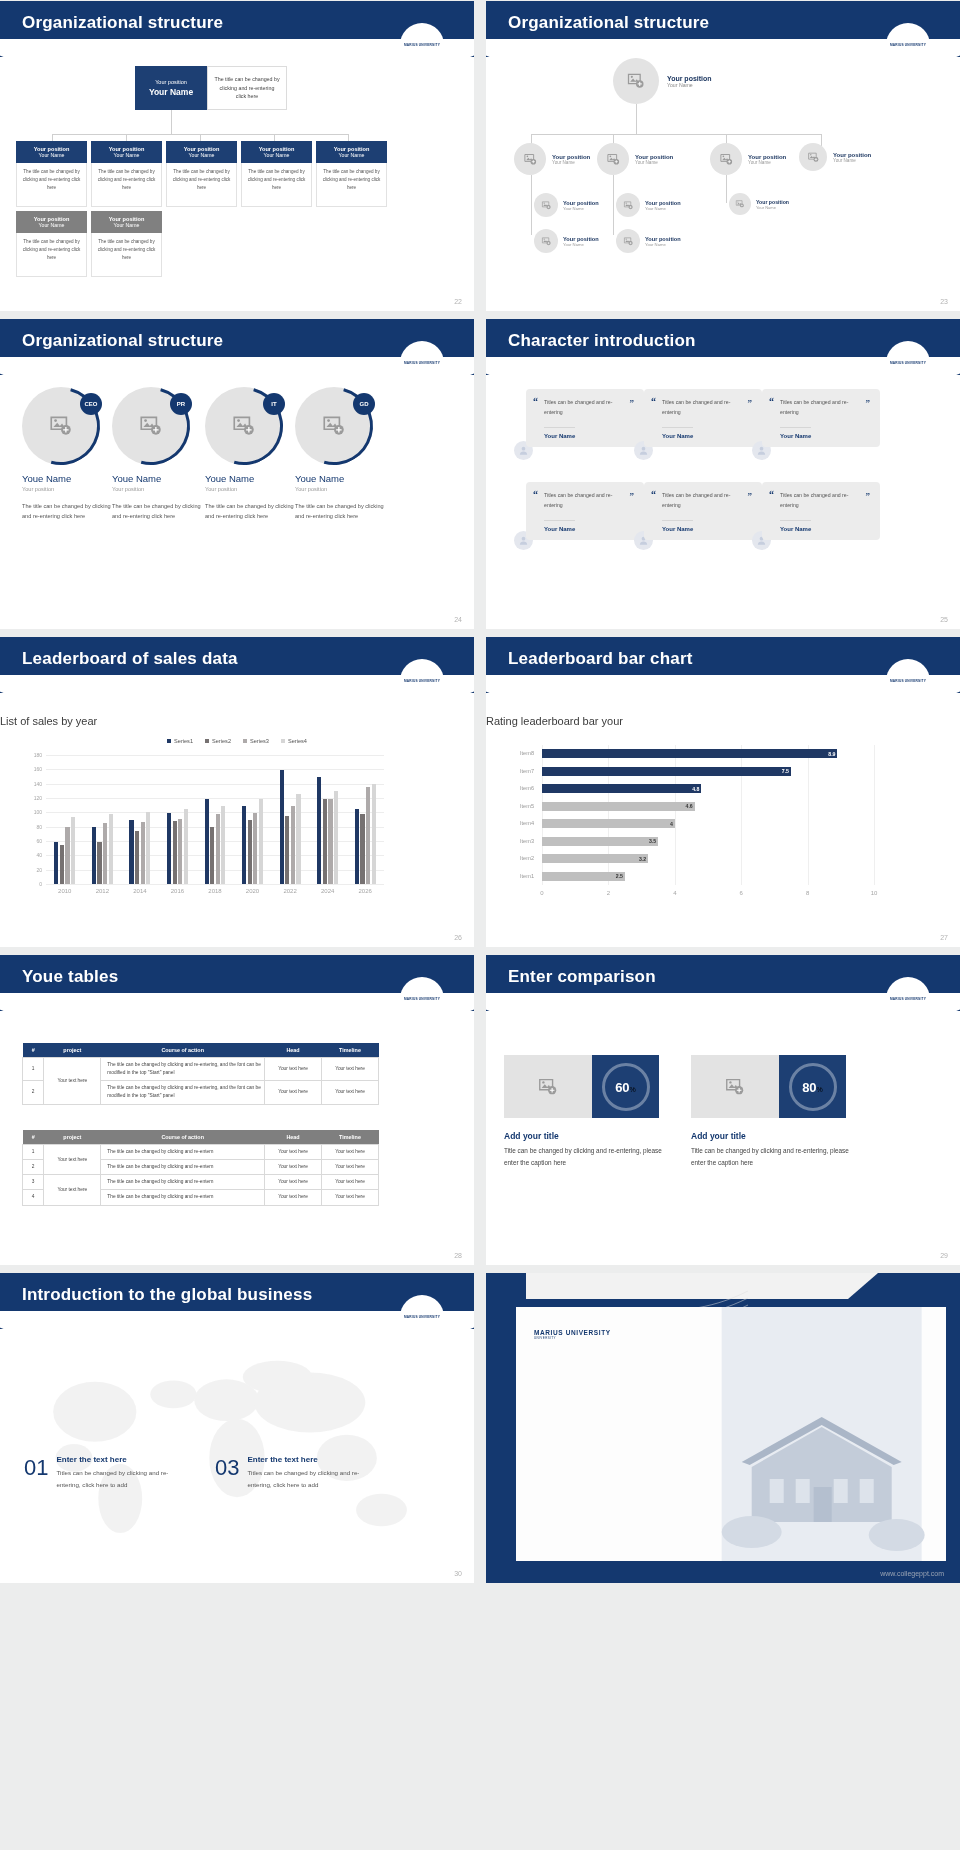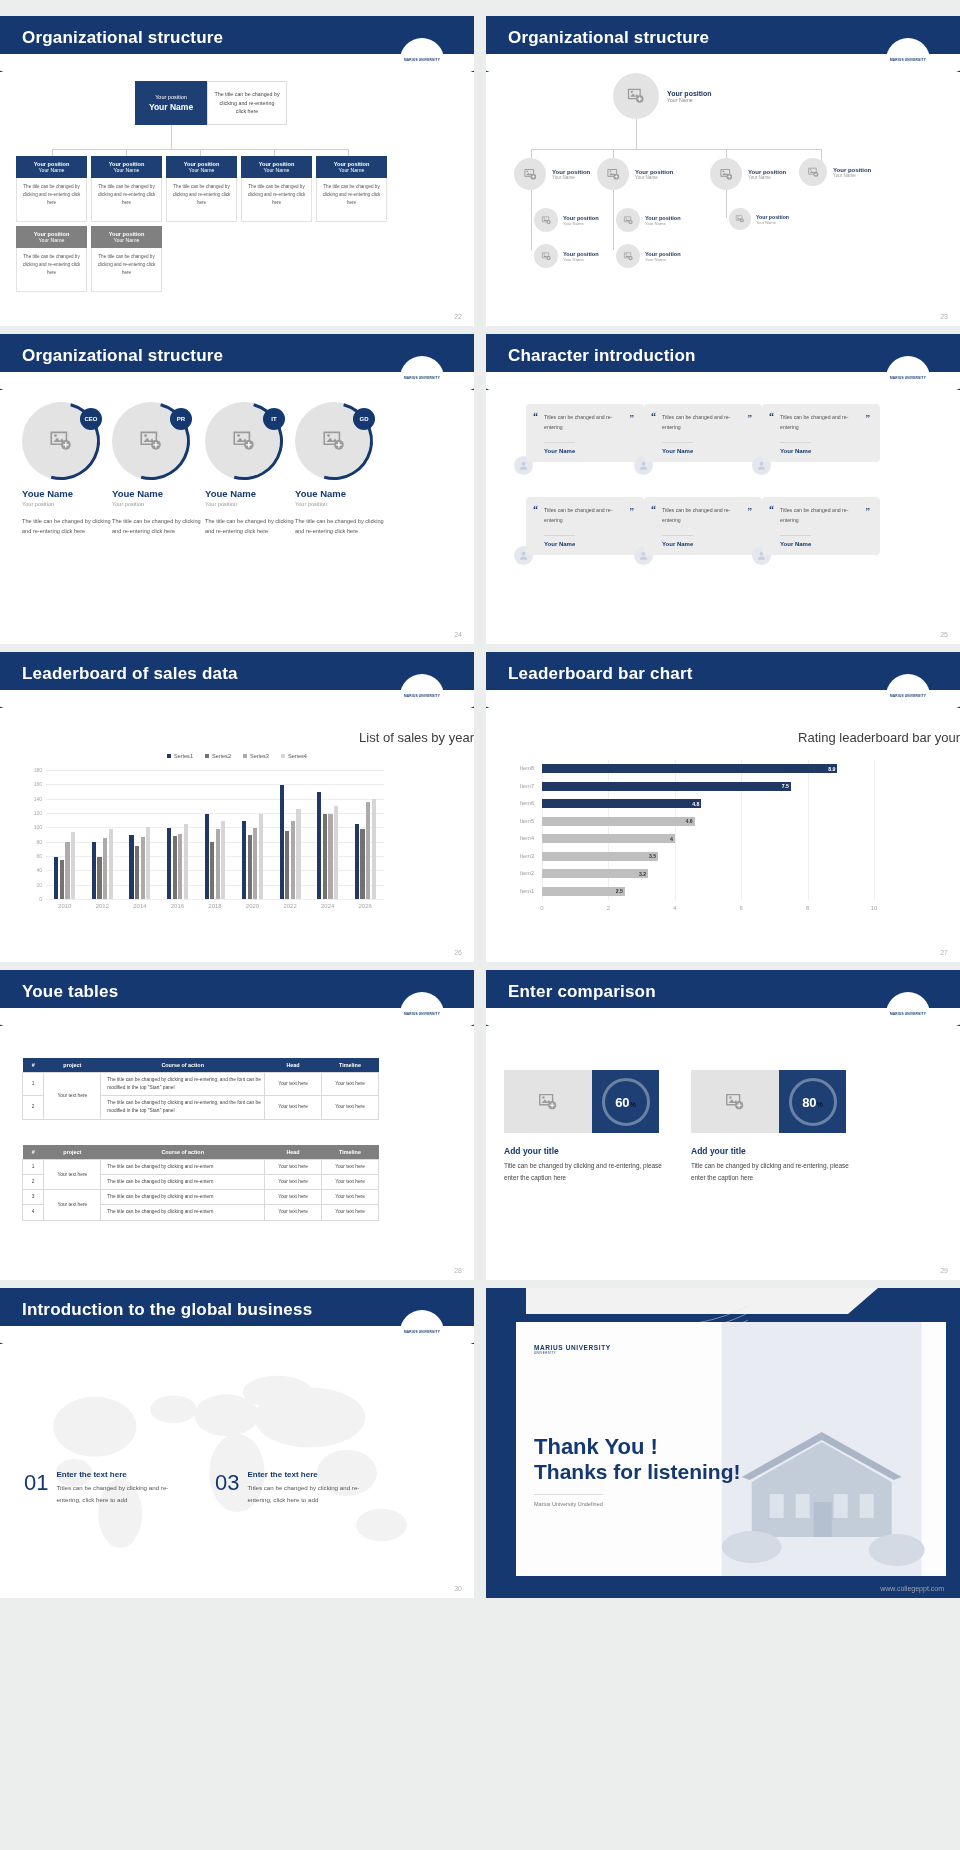--- a/index.html
+++ b/index.html
@@ -2,21 +2,21 @@
 <html><head>
 <meta charset="utf-8">
 <style>
   * { box-sizing: border-box; margin:0; padding:0; }
   body {
     width:960px; height:1850px;
     background:#eceded;
     font-family:"Liberation Sans", sans-serif;
     overflow:hidden;
   }
-  .grid { display:grid; grid-template-columns:1fr 1fr; grid-auto-rows:310px; gap:8px 12px; padding:16px 0; }
+  .grid { display:grid; grid-template-columns:1fr 1fr; grid-auto-rows:310px; gap:8px 12px; padding:1px 0; }
   .slide { position:relative; background:#fff; overflow:hidden; }
   
   .band { position:absolute; top:0; left:0; width:100%; height:56px; background:#14386f; }
   .band::after{ content:""; position:absolute; left:-4%; bottom:-26px; width:108%; height:44px;
     background:#fff; border-radius:50%/100% 100% 0 0; transform:rotate(180deg); }
   .band-wave{ position:absolute; left:-5%; top:38px; width:110%; height:34px; background:#fff;
      border-radius:50% 50% 0 0 / 100% 100% 0 0; }
   .stitle { position:absolute; left:22px; top:12px; color:#fff; font-size:17px; font-weight:bold;
      letter-spacing:.2px; z-index:4; }
   .logo { position:absolute; right:30px; top:22px; width:44px; height:44px; background:#fff;
@@ -51,35 +51,35 @@
 
   
   .s24 .person{ position:absolute; width:95px; text-align:left; }
   .circwrap{ position:relative; width:78px; height:78px; }
   .circwrap .ring{ position:absolute; inset:0; border-radius:50%;
       border:3px solid transparent; border-right-color:#14386f; border-bottom-color:#14386f;
       transform:rotate(-30deg); }
   .badge{ position:absolute; right:-2px; top:6px; width:22px; height:22px; border-radius:50%;
      background:#14386f; color:#fff; font-size:6px; font-weight:bold; display:flex;
      align-items:center; justify-content:center; }
-  .p-name{ font-size:9.5px; font-weight:bold; color:#14386f; margin-top:8px; }
+  .p-name{ font-size:9.5px; font-weight:normal; color:#14386f; margin-top:8px; }
   .p-pos{ font-size:5.6px; color:#999; margin-top:2px; }
   .p-desc{ font-size:5.6px; color:#555; line-height:1.85; margin-top:9px; }
 
   
   .qcard{ position:absolute; background:#ececec; border-radius:4px; width:118px; height:58px; padding:9px 10px 0 18px; }
   .qmark{ position:absolute; left:7px; top:7px; color:#14386f; font-size:10px; font-weight:bold; font-family:"Liberation Serif", serif;}
   .qmark2{ float:right; color:#14386f; font-size:9px; font-weight:bold; font-family:"Liberation Serif", serif;}
   .qtext{ font-size:5.2px; color:#555; line-height:1.9; }
   .qname{ font-size:6px; font-weight:bold; color:#14386f; margin-top:9px; border-top:1px solid #d6d6d6; padding-top:5px; display:inline-block;}
   .qav{ position:absolute; width:19px; height:19px; border-radius:50%; background:#e4e7ee;
      display:flex; align-items:center; justify-content:center; }
 
   
-  .chart-title{ position:absolute; width:100%; text-align:right; font-size:13px; color:#3b3b3b; }
+  .chart-title{ position:absolute; width:100%; text-align:left; font-size:11px; color:#3b3b3b; }
   .legend{ position:absolute; width:100%; display:flex; justify-content:center; gap:12px; font-size:5.6px; color:#555; }
   .lg{ display:flex; align-items:center; gap:3px; }
   .lgsw{ width:4px; height:4px; display:inline-block; }
   .ytick{ position:absolute; font-size:5px; color:#a6a6a6; text-align:right; width:18px; }
   .gline{ position:absolute; height:1px; background:#ededed; }
   .bar{ position:absolute; bottom:0; }
   .xtick{ position:absolute; font-size:6px; color:#a6a6a6; text-align:center; }
 
   .hbar-label{ position:absolute; font-size:5.6px; color:#9a9a9a; text-align:right; width:26px; }
   .hbar{ position:absolute; height:9px; }
@@ -907,22 +907,17 @@
         </g>
         <g fill="#d3dae4">
             <ellipse cx="30" cy="225" rx="30" ry="16"></ellipse>
             <ellipse cx="175" cy="228" rx="28" ry="16"></ellipse>
           </g>
       </svg>
       <div style="position:absolute;left:18px;top:22px;" class="mu-logo">
         <span>MARIUS UNIVERSITY</span>
         <small>UNIVERSITY</small>
       </div>
-      <div style="position:absolute;left:18px;top:112px;">
-        <div class="ty1">Thank You !</div>
-        <div class="ty2">Thanks for listening!</div>
-        <div class="ty-sub">Marius University Undefined</div>
-      </div>
     </div>
     <div class="footer-url">www.collegeppt.com</div>
   </div>
 
 </div>
 
 </body></html>

